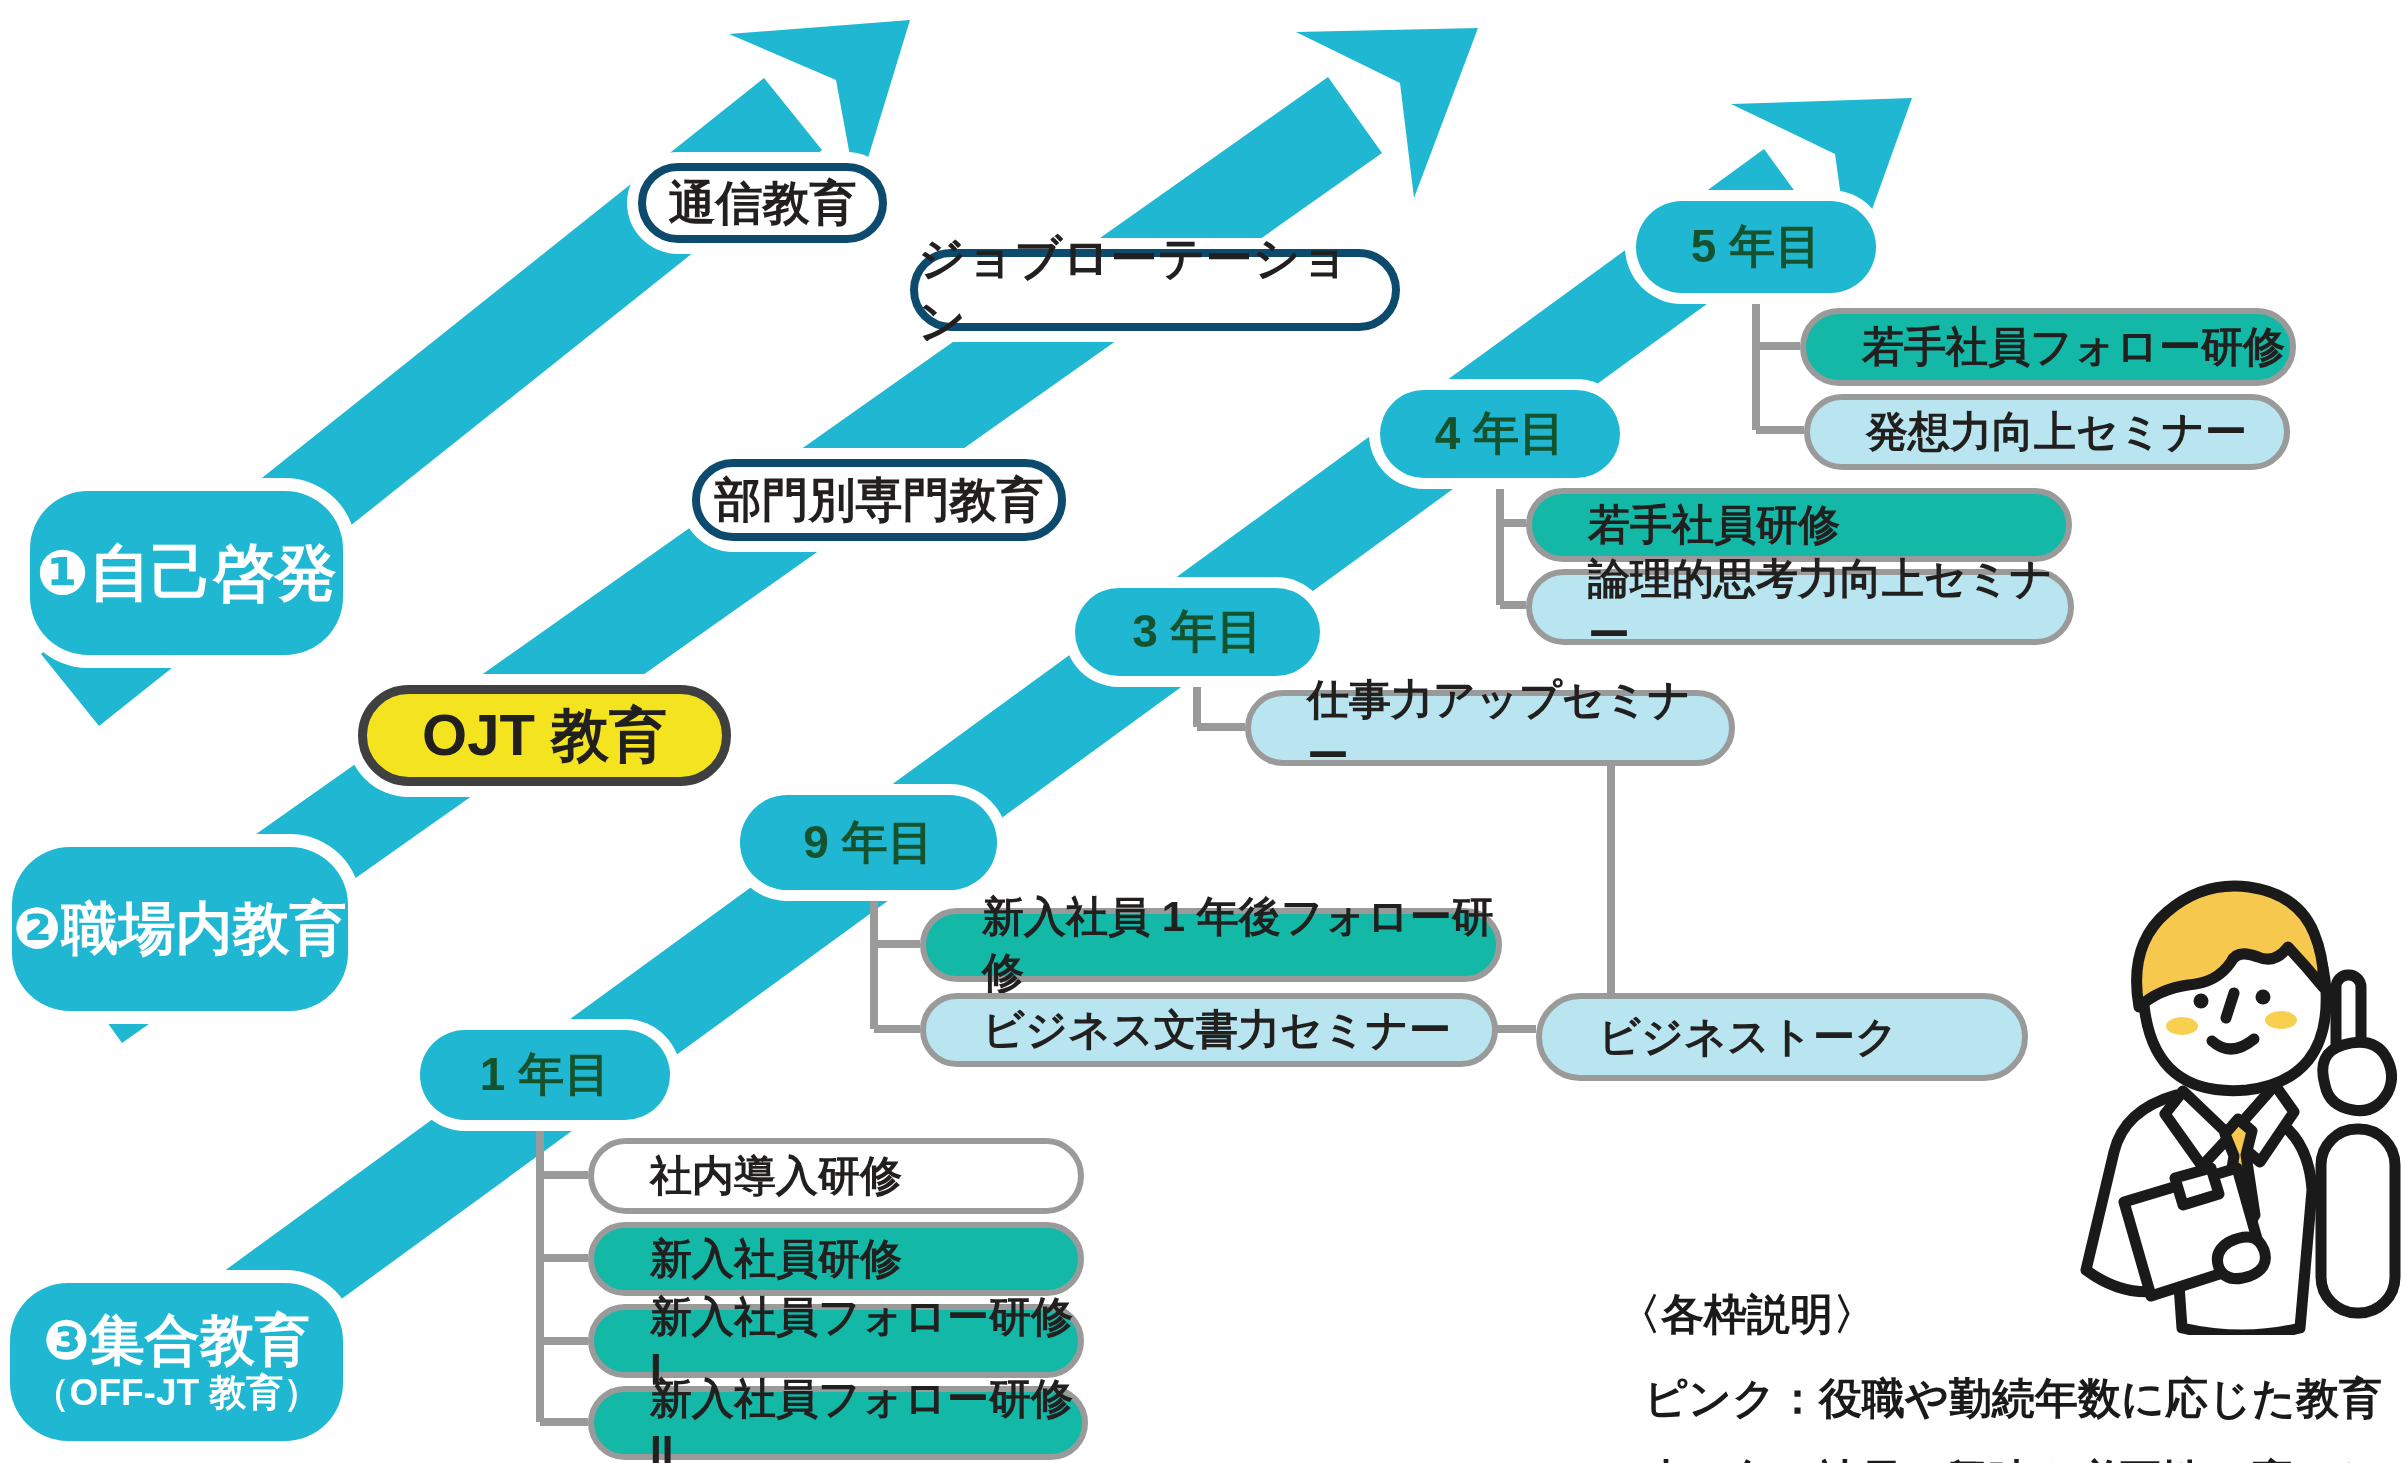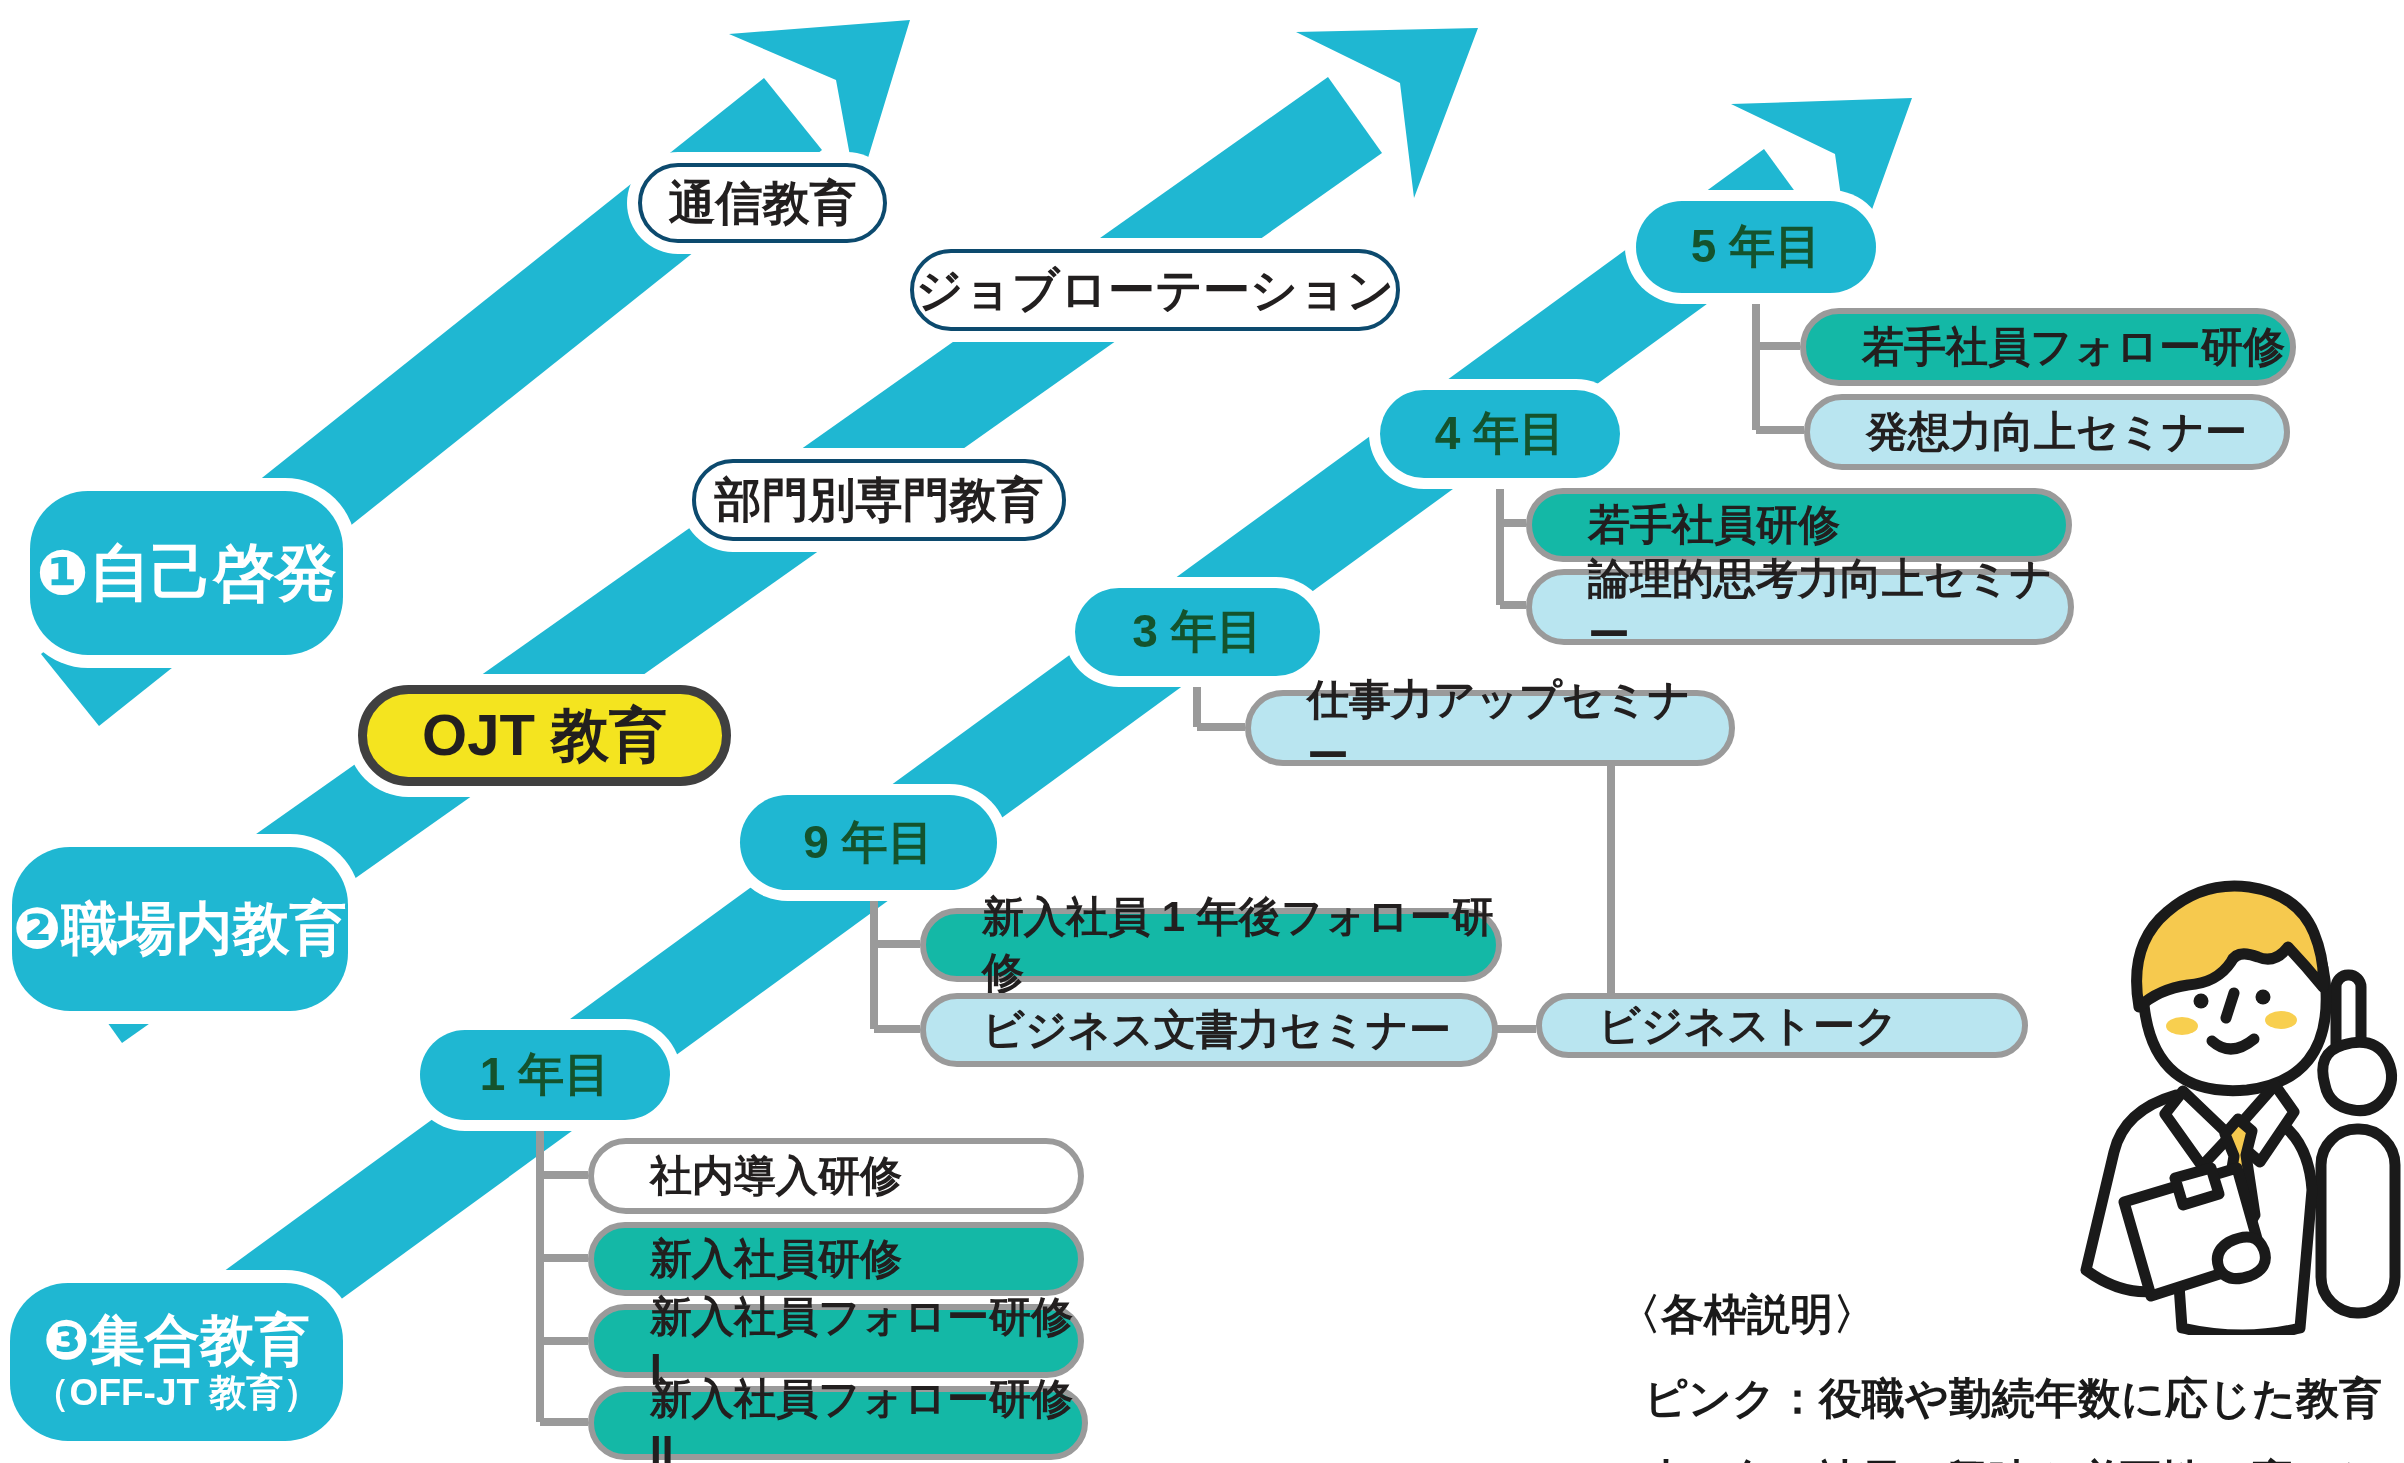--- a/index.html
+++ b/index.html
@@ -6,21 +6,21 @@
   .canvas{position:relative;width:2404px;height:1463px;background:#fff;overflow:hidden;
           font-family:"Liberation Sans","DejaVu Sans",sans-serif;color:#221f1f;}
   svg.layer{position:absolute;left:0;top:0;width:2404px;height:1463px;}
   .abs{position:absolute;box-sizing:border-box;display:flex;align-items:center;justify-content:center;}
   
   .cat{background:#1fb7d2;color:#fff;font-weight:bold;border-radius:58px;
        box-shadow:0 0 0 13px #fff;text-align:center;flex-direction:column;line-height:1.15;margin-top:18px;}
   .cat .main{font-size:62px;}
   .cat .sub{font-size:37px;font-weight:bold;}
   
-  .wpill{background:#fff;border:4px solid #0c4a6e;border-radius:999px;
+  .wpill{background:#fff;border:8px solid #0c4a6e;border-radius:999px;
          box-shadow:0 0 0 11px #fff;font-size:47px;font-weight:bold;color:#221f1f;}
   
   .ojt{background:#f4e41f;border:9px solid #404040;border-radius:999px;
        box-shadow:0 0 0 11px #fff;font-size:58px;font-weight:bold;color:#221f1f;}
   
   .year{background:#1fb7d2;color:#14532d;font-size:46px;font-weight:bold;border-radius:999px;
         box-shadow:0 0 0 11px #fff;}
   
   .train{border:6px solid #9a9a9a;border-radius:999px;font-size:42px;font-weight:600;
          justify-content:flex-start;padding-left:56px;background:#fff;}
@@ -84,21 +84,21 @@
   <div class="abs year" style="left:1380px;top:390px;width:240px;height:88px">4 年目</div>
   <div class="abs year" style="left:1636px;top:201px;width:240px;height:92px">5 年目</div>
 
   <div class="abs train pink" style="left:1800px;top:308px;width:496px;height:78px">若手社員フォロー研修</div>
   <div class="abs train blue" style="left:1804px;top:394px;width:486px;height:76px">発想力向上セミナー</div>
   <div class="abs train pink" style="left:1526px;top:488px;width:546px;height:74px">若手社員研修</div>
   <div class="abs train blue" style="left:1526px;top:569px;width:548px;height:76px">論理的思考力向上セミナー</div>
   <div class="abs train blue" style="left:1245px;top:690px;width:490px;height:76px">仕事力アップセミナー</div>
   <div class="abs train pink" style="left:920px;top:908px;width:582px;height:74px">新入社員 1 年後フォロー研修</div>
   <div class="abs train blue" style="left:920px;top:993px;width:578px;height:74px">ビジネス文書力セミナー</div>
-  <div class="abs train blue" style="left:1536px;top:993px;width:492px;height:65px">ビジネストーク</div>
+  <div class="abs train blue" style="left:1536px;top:993px;width:492px;height:88px">ビジネストーク</div>
   <div class="abs train white" style="left:588px;top:1138px;width:496px;height:76px">社内導入研修</div>
   <div class="abs train pink" style="left:588px;top:1222px;width:496px;height:74px">新入社員研修</div>
   <div class="abs train pink" style="left:588px;top:1304px;width:496px;height:74px">新入社員フォロー研修 I</div>
   <div class="abs train pink" style="left:588px;top:1386px;width:500px;height:74px">新入社員フォロー研修 II</div>
 
   <div class="legend">
     <div class="ttl">〈各枠説明〉</div>
     <div class="ln">ピンク：役職や勤続年数に応じた教育</div>
     <div class="ln">水　色：社員の興味や必要性に応じた教育</div>
   </div>

